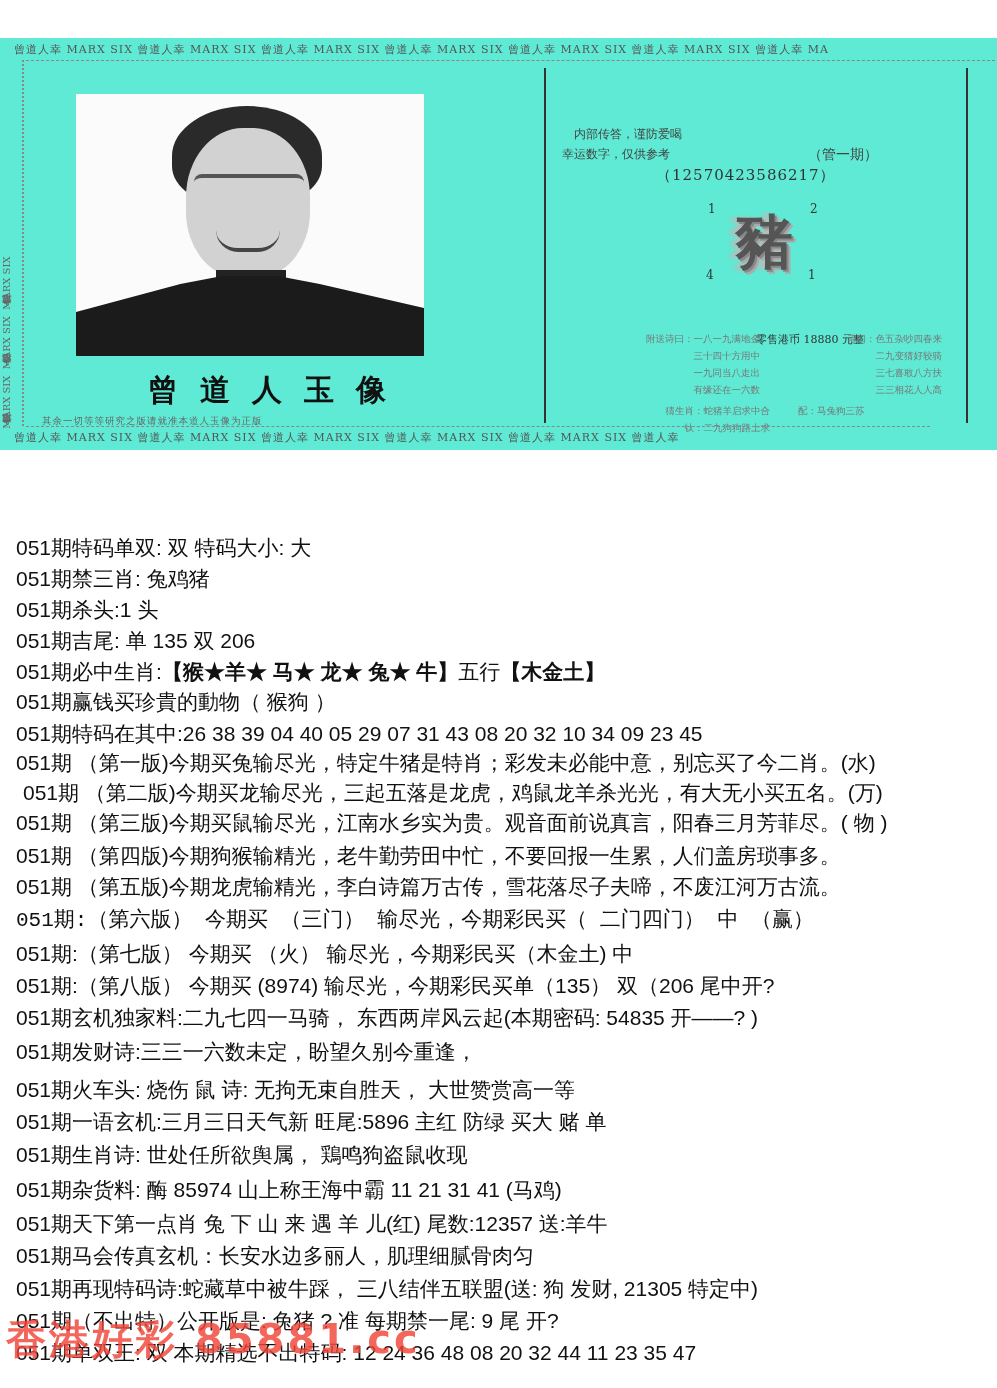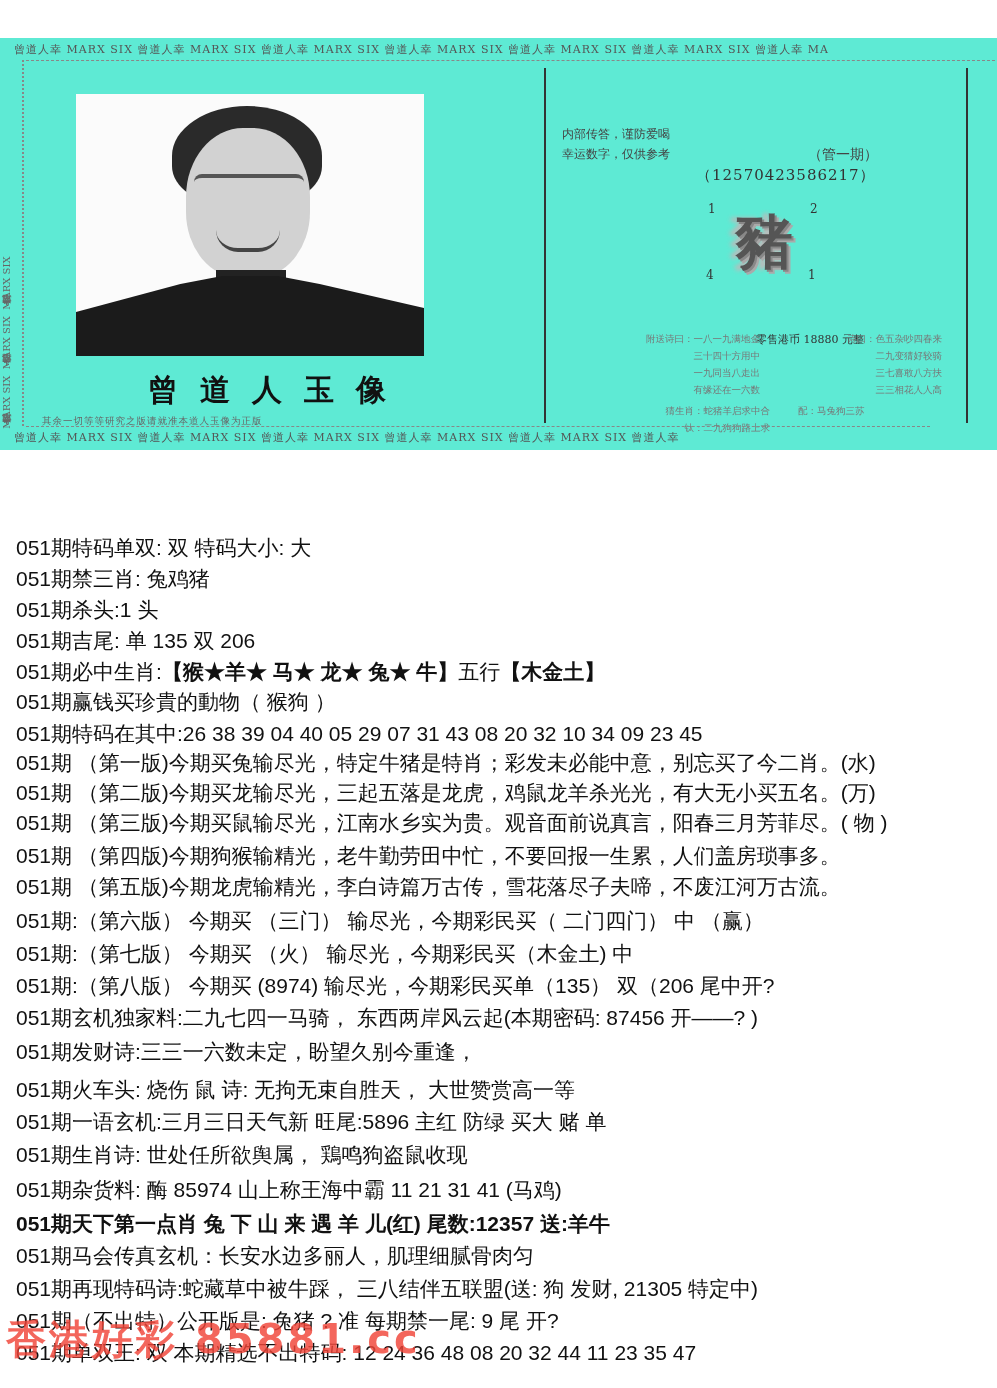--- a/index.html
+++ b/index.html
@@ -73,24 +73,24 @@
       <div class="neck"></div>
       <div class="suit"></div>
     </div>
     <div class="poster-title">曾道人玉像</div>
     <div class="poster-note">
       <div>其余一切等等研究之版请就准本道人玉像为正版</div>
     </div>
   </div>
 
   <div class="info-panel">
-    <div class="info-line" style="left:16px;top:58px;">内部传答，谨防爱喝</div>
+    <div class="info-line" style="left:28px;top:58px;">内部传答，谨防爱喝</div>
     <div class="info-line" style="left:262px;top:56px;font-size:14px;margin-top:22px;">（管一期）</div>
     <div class="info-line" style="left:16px;top:78px;">幸运数字，仅供参考</div>
-    <div class="info-line" style="left:110px;top:98px;font-size:15px;letter-spacing:1px;color:#333;margin-left:40px;">（12570423586217）</div>
+    <div class="info-line" style="left:110px;top:98px;font-size:15px;letter-spacing:1px;color:#333;">（12570423586217）</div>
 
     <div class="corner-num" style="left:162px;top:134px;">1</div>
     <div class="corner-num" style="left:264px;top:134px;">2</div>
     <div class="pig-glyph">豬</div>
     <div class="corner-num" style="left:160px;top:200px;">4</div>
     <div class="corner-num" style="left:262px;top:200px;">1</div>
     <div class="info-line" style="left:210px;top:224px;color:#333;font-size:11px;margin-top:40px;">零售港币 18880 元整</div>
 
     <div class="poem-col" style="left:242px;top:262px;text-align:right;width:154px;">
       <div>诗曰：色五杂吵四春来</div>
@@ -119,33 +119,33 @@
   <div class="line" style="top:0px;">051期特码单双:  双     特码大小:  大</div>
   <div class="line" style="top:31px;">051期禁三肖:  兔鸡猪</div>
   <div class="line" style="top:62px;">051期杀头:1  头</div>
   <div class="line" style="top:93px;">051期吉尾:  单  135  双     206</div>
   <div class="line" style="top:124px;">
     <span>051期必中生肖:</span><span class="bold-seg">【猴★羊★ 马★ 龙★ 兔★ 牛】</span><span>五行</span><span class="bold-seg">【木金土】</span>
   </div>
   <div class="line" style="top:154px;">051期赢钱买珍貴的動物（ 猴狗 ）</div>
   <div class="line" style="top:186px;">051期特码在其中:26  38  39  04  40  05  29  07  31  43  08  20  32  10  34  09  23  45</div>
   <div class="line" style="top:215px;">051期 （第一版)今期买兔输尽光，特定牛猪是特肖；彩发未必能中意，别忘买了今二肖。(水)</div>
-  <div class="line" style="top:245px;">051期 （第二版)今期买龙输尽光，三起五落是龙虎，鸡鼠龙羊杀光光，有大无小买五名。(万)</div>
+  <div class="line" style="top:245px;margin-left:7px;">051期 （第二版)今期买龙输尽光，三起五落是龙虎，鸡鼠龙羊杀光光，有大无小买五名。(万)</div>
   <div class="line" style="top:275px;">051期 （第三版)今期买鼠输尽光，江南水乡实为贵。观音面前说真言，阳春三月芳菲尽。( 物 )</div>
   <div class="line" style="top:308px;">051期 （第四版)今期狗猴输精光，老牛勤劳田中忙，不要回报一生累，人们盖房琐事多。</div>
   <div class="line" style="top:339px;">051期 （第五版)今期龙虎输精光，李白诗篇万古传，雪花落尽子夫啼，不废江河万古流。</div>
-  <div class="line" style="top:373px;">051期:（第六版） 今期买 （三门） 输尽光，今期彩民买（   二门四门） 中 （赢）</div>
+  <div class="line" style="top:373px;font-family:Liberation Mono, monospace;">051期:（第六版） 今期买 （三门） 输尽光，今期彩民买（   二门四门） 中 （赢）</div>
   <div class="line" style="top:406px;">051期:（第七版） 今期买 （火） 输尽光，今期彩民买（木金土) 中</div>
   <div class="line" style="top:438px;">051期:（第八版） 今期买 (8974) 输尽光，今期彩民买单（135） 双（206  尾中开?</div>
-  <div class="line" style="top:470px;">051期玄机独家料:二九七四一马骑， 东西两岸风云起(本期密码:  87456     开——? )</div>
+  <div class="line" style="top:470px;">051期玄机独家料:二九七四一马骑， 东西两岸风云起(本期密码:  54835     开——? )</div>
   <div class="line" style="top:504px;">051期发财诗:三三一六数未定，盼望久别今重逢，</div>
   <div class="line" style="top:542px;">051期火车头:  烧伤 鼠  诗: 无拘无束自胜天，  大世赞赏高一等</div>
   <div class="line" style="top:574px;">051期一语玄机:三月三日天气新  旺尾:5896 主红   防绿  买大 赌 单</div>
   <div class="line" style="top:607px;">051期生肖诗: 世处任所欲舆属，  鶏鸣狗盗鼠收现</div>
   <div class="line" style="top:642px;">051期杂货料:  酶   85974   山上称王海中霸    11 21 31 41 (马鸡)</div>
-  <div class="line" style="top:676px;font-weight:bold;">051期天下第一点肖 兔 下 山 来 遇 羊 儿(红)   尾数:12357 送:羊牛</div>
+  <div class="line" style="top:676px;">051期天下第一点肖 兔 下 山 来 遇 羊 儿(红)   尾数:12357 送:羊牛</div>
   <div class="line" style="top:708px;">051期马会传真玄机：长安水边多丽人，肌理细腻骨肉匀</div>
   <div class="line" style="top:741px;">051期再现特码诗:蛇藏草中被牛踩， 三八结伴五联盟(送: 狗 发财, 21305    特定中)</div>
   <div class="line" style="top:773px;">051期（不出特）公开版是:  兔猪 ? 准  每期禁一尾: 9   尾  开?</div>
   <div class="line" style="top:805px;">051期单双王:   双  本期精选不出特码:  12  24  36  48  08  20  32  44  11  23  35  47</div>
 </div>
 
 <div class="watermark">香港好彩 85881.cc</div>
 
 </body></html>

